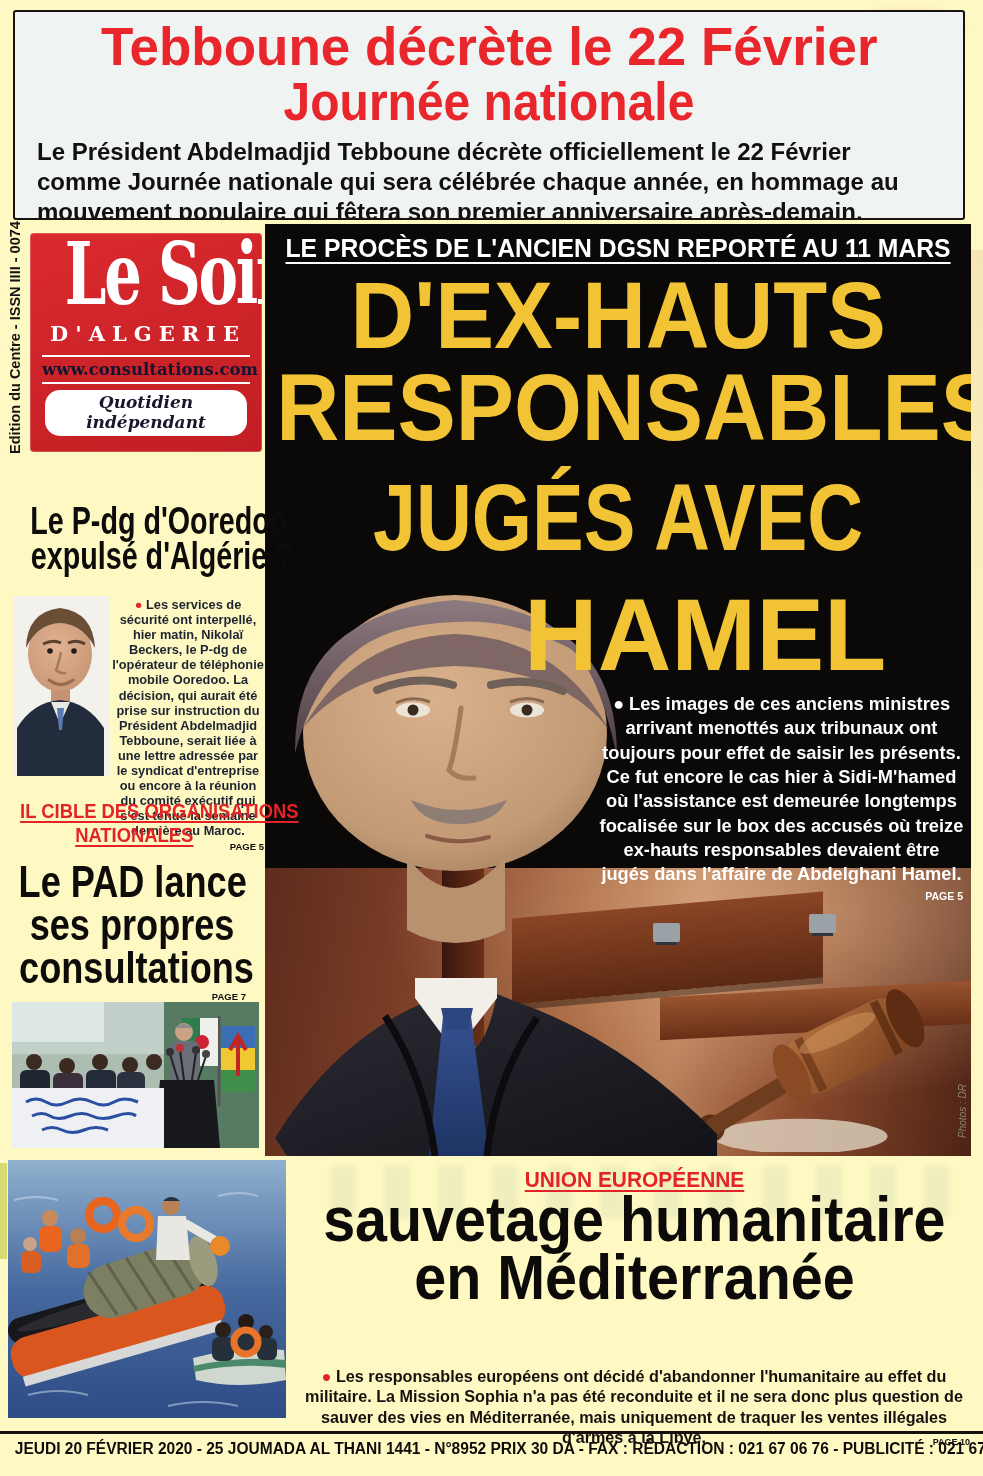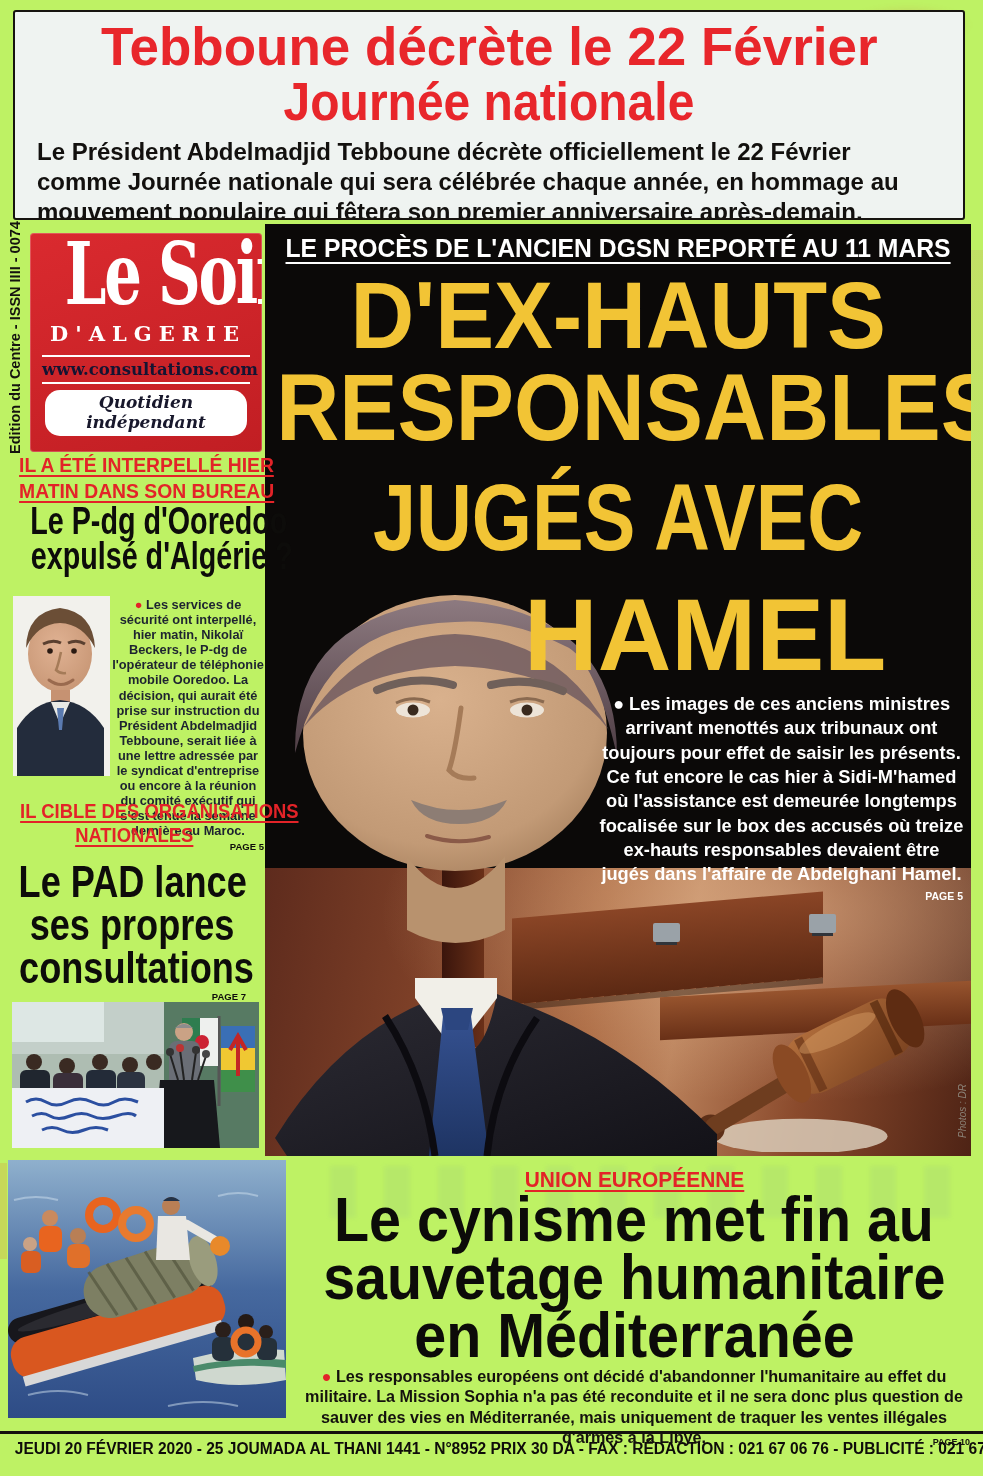--- a/index.html
+++ b/index.html
@@ -1,16 +1,16 @@
 <!DOCTYPE html>
 <html><head>
 <meta charset="utf-8">
 <style>
   html,body{margin:0;padding:0;background:#a8a49c;}
-  .page{position:relative;width:983px;height:1476px;margin:0 auto;background:#bef264;
+  .page{position:relative;width:983px;height:1476px;margin:0 auto;background:#fef9c3;
         overflow:hidden;font-family:"Liberation Sans",sans-serif;color:#14110e;}
 
   
   .ghost{position:absolute;pointer-events:none;}
   .ghost-tr{right:22px;top:30px;width:260px;height:165px;
     background:repeating-linear-gradient(180deg,rgba(120,160,130,.13) 0 12px,transparent 12px 30px);
     filter:blur(3px);}
   .ghost-red{right:10px;top:4px;width:130px;height:42px;
     background:radial-gradient(ellipse,rgba(220,70,70,.28),transparent 70%);filter:blur(2px);}
   .ghost-bottom{left:330px;top:1166px;width:640px;height:52px;
@@ -245,24 +245,20 @@
       <path d="M272,440 Q230,500 222,578" stroke="#0c0b10" stroke-width="7" fill="none"></path>
     </svg>
 
     <div class="lead-summary">
       <p style="margin:0">● Les images de ces anciens ministres arrivant menottés aux tribunaux ont toujours pour effet de saisir les présents. Ce fut encore le cas hier à Sidi-M'hamed où l'assistance est demeurée longtemps focalisée sur le box des accusés où treize ex-hauts responsables devaient être jugés dans l'affaire de Abdelghani Hamel.</p>
       <div class="pageref">PAGE 5</div>
     </div>
     <div class="photo-credit">Photos : DR</div>
   </section>
 
-  <div class="s1-kicker">
-    <div class="kline"><span>IL A ÉTÉ INTERPELLÉ HIER</span></div>
-    <div class="kline"><span>MATIN DANS SON BUREAU</span></div>
-  </div>
   <div class="s1-headline">
     <div class="hl"><span>Le P-dg d'Ooredoo</span></div>
     <div class="hl"><span>expulsé d'Algérie ?</span></div>
   </div>
   <svg class="s1-photo" viewBox="0 0 97 180">
     <defs>
       <radialGradient id="oface" cx="0.45" cy="0.4" r="0.8">
         <stop offset="0" stop-color="#e0b293"></stop>
           <stop offset="1" stop-color="#c2906e"></stop>
       </radialGradient>
@@ -397,21 +393,20 @@
         <rect x="204" y="177" width="22" height="24" rx="7"></rect>
       <circle cx="238" cy="162" r="8" fill="#241a15"></circle>
         <rect x="227" y="169" width="22" height="26" rx="7"></rect>
       <circle cx="258" cy="172" r="7" fill="#2a1f1a"></circle>
         <rect x="249" y="178" width="20" height="22" rx="6"></rect>
     </g>
     <circle cx="238" cy="182" r="12" fill="none" stroke="#e8732a" stroke-width="7"></circle>
   </svg>
   <div class="b-kicker"><span>UNION EUROPÉENNE</span></div>
   <div class="b-headline">
-    <div class="hl"><span>Le cynisme met fin au</span></div>
     <div class="hl"><span>sauvetage humanitaire</span></div>
     <div class="hl"><span>en Méditerranée</span></div>
   </div>
   <div class="b-summary">
     <span class="bullet">●</span>
     <span>Les responsables européens ont décidé d'abandonner l'humanitaire au effet du militaire. La Mission Sophia n'a pas été reconduite et il ne sera donc plus question de sauver des vies en Méditerranée, mais uniquement de traquer les ventes illégales d'armes à la Libye.</span>
     <span class="pageref">PAGE 10</span>
   </div>
 
   <div class="footer">

